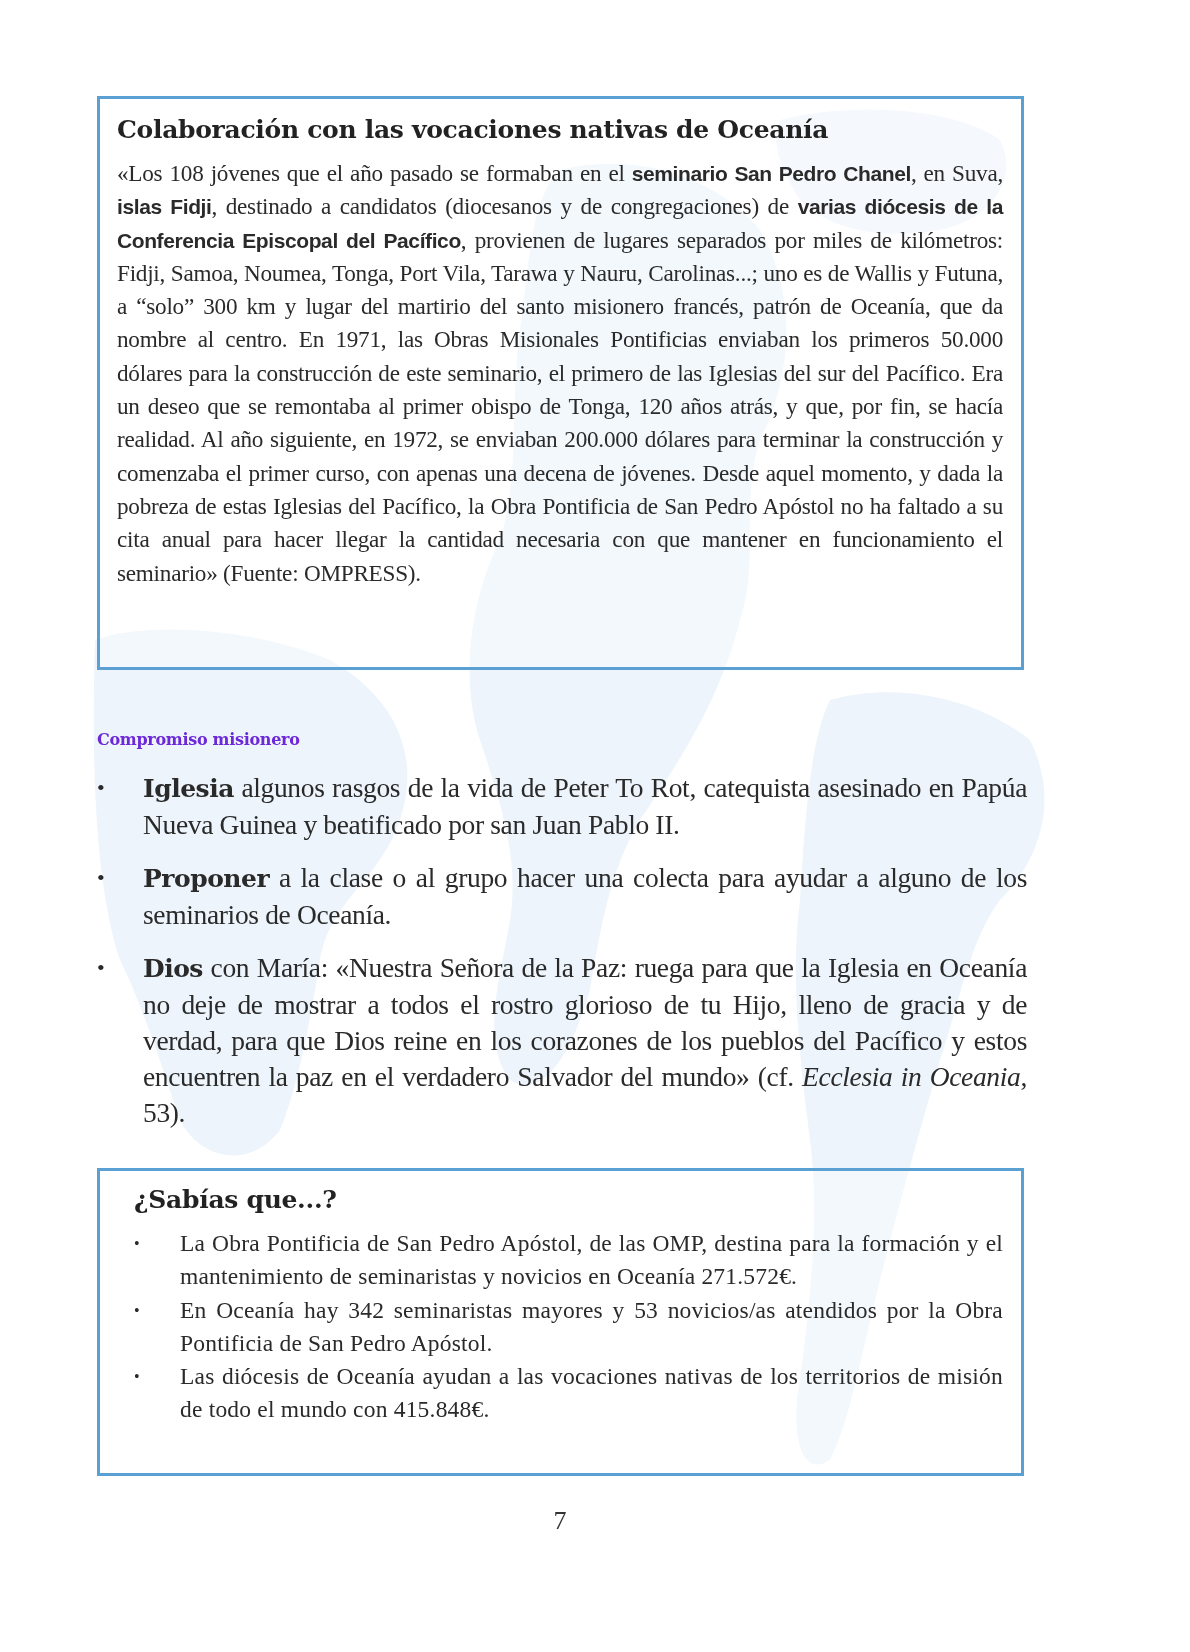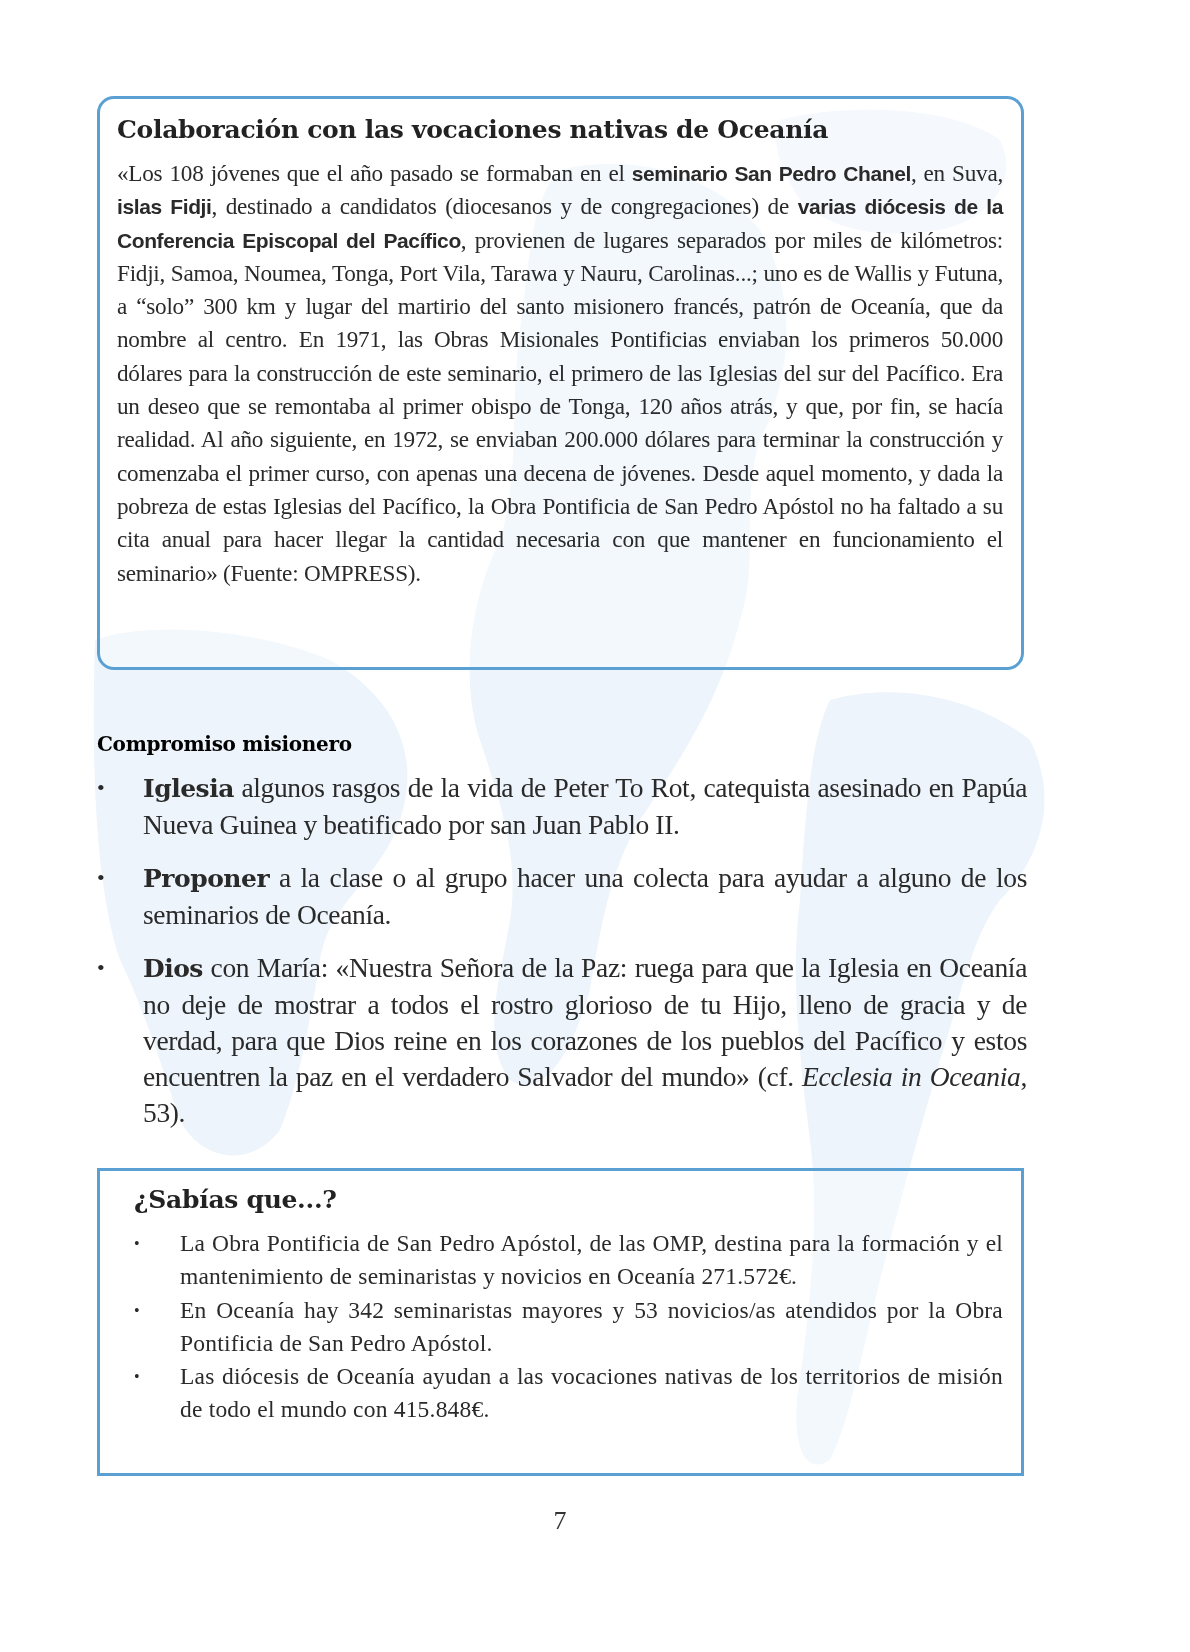--- a/index.html
+++ b/index.html
@@ -52,23 +52,23 @@
     font-size: 21px;
     letter-spacing: -0.4px;
   }
 
   .section-title {
     position: absolute;
     left: 97px;
     top: 710px;
     font-family: "DejaVu Serif", serif;
     font-weight: bold;
-    font-size: 20px;
+    font-size: 16px;
     line-height: 34px;
-    color: #000000;
+    color: #6d28d9;
     letter-spacing: -0.3px;
   }
   .commit-list {
     position: absolute;
     left: 97px;
     top: 770px;
     width: 930px;
     margin: 0; padding: 0;
     list-style: none;
   }
@@ -121,21 +121,21 @@
 
 <svg class="watermark" viewBox="0 0 1190 1652" preserveAspectRatio="none">
   <path fill="#edf4fb" d="M95,640 C150,620 260,630 330,660 C400,700 420,760 400,820 C380,880 330,900 320,960 C310,1020 300,1080 280,1130 C250,1170 200,1160 180,1120 C160,1060 140,1000 120,960 C100,900 90,800 95,640 Z"></path>
   <path fill="#edf4fb" d="M560,170 C640,150 720,180 760,230 C800,300 790,380 760,440 C740,500 760,560 740,620 C720,700 680,760 640,820 C610,870 600,930 590,990 C570,1060 540,1100 510,1080 C480,1040 500,980 510,920 C520,860 500,800 480,740 C460,680 470,600 500,540 C520,480 510,400 520,330 C530,260 530,200 560,170 Z"></path>
   <path fill="#edf4fb" d="M830,700 C900,680 980,700 1030,740 C1060,800 1040,860 1000,900 C970,940 960,1000 940,1060 C920,1130 900,1200 880,1280 C860,1360 850,1420 830,1460 C800,1480 790,1430 800,1380 C810,1300 820,1220 810,1140 C800,1060 790,980 800,900 C805,820 810,740 830,700 Z"></path>
   <path fill="#f0f6fc" d="M780,120 C860,100 960,110 1000,140 C1020,180 990,220 940,230 C880,240 830,230 800,200 C780,170 770,140 780,120 Z"></path>
 </svg>
 
 <div class="page">
 
-  <div class="box box1" style="border-color: rgb(90, 160, 210); border-radius: 17px;">
+  <div class="box box1" style="border-color: rgb(90, 160, 210);">
     <h2 class="box-title">Colaboración con las vocaciones nativas de Oceanía</h2>
     <p class="body" id="collab-body"><span>«Los 108 jóvenes que el año pasado se formaban en el </span><b>seminario San Pedro Chanel</b><span>, en Suva, </span><b>islas Fidji</b><span>, destinado a candidatos (diocesanos y de congrega­ciones) de </span><b>varias diócesis de la Conferencia Episcopal del Pacífico</b><span>, provie­nen de lugares separados por miles de kilómetros: Fidji, Samoa, Noumea, Ton­ga, Port Vila, Tarawa y Nauru, Carolinas...; uno es de Wallis y Futuna, a “solo” 300 km y lugar del martirio del santo misionero francés, patrón de Oceanía, que da nombre al centro. En 1971, las Obras Misionales Pontificias enviaban los pri­meros 50.000 dólares para la construcción de este seminario, el primero de las Iglesias del sur del Pacífico. Era un deseo que se remontaba al primer obispo de Tonga, 120 años atrás, y que, por fin, se hacía realidad. Al año siguiente, en 1972, se enviaban 200.000 dólares para terminar la construcción y comenzaba el pri­mer curso, con apenas una decena de jóvenes. Desde aquel momento, y dada la pobreza de estas Iglesias del Pacífico, la Obra Pontificia de San Pedro Apóstol no ha faltado a su cita anual para hacer llegar la cantidad necesaria con que mante­ner en funcionamiento el seminario» (Fuente: OMPRESS).</span></p>
   </div>
 
   <h2 class="section-title">Compromiso misionero</h2>
 
   <ul class="commit-list">
     <li>
       <span class="bullet">•</span>
       <b>Iglesia</b><span> algunos rasgos de la vida de Peter To Rot, catequista asesinado en Papúa Nueva Guinea y beatificado por san Juan Pablo II.</span>

